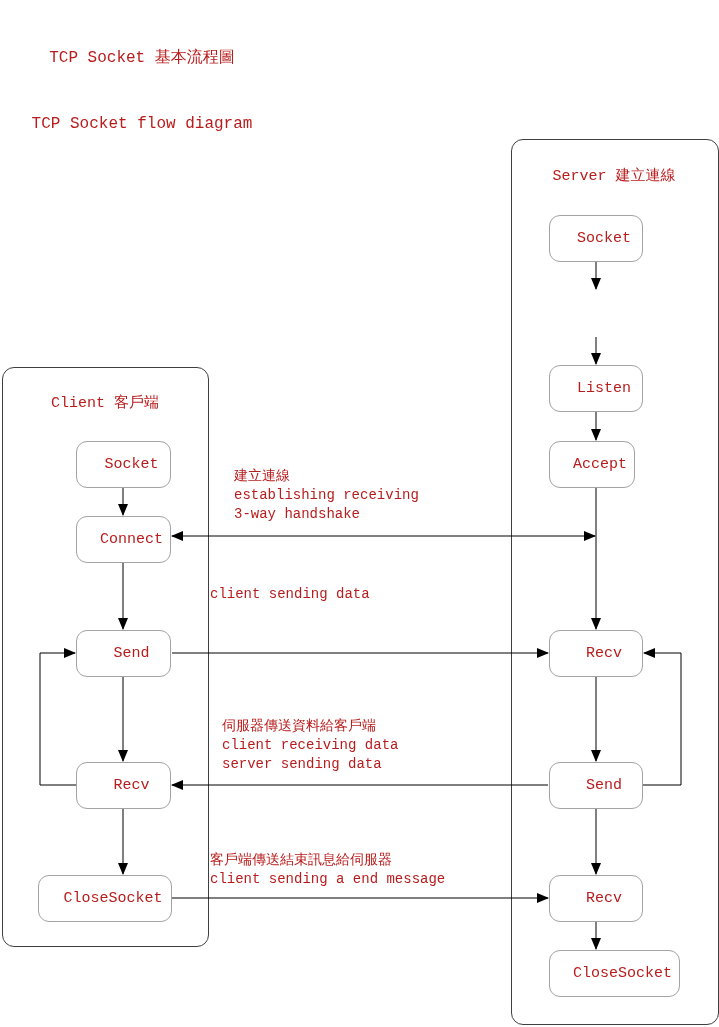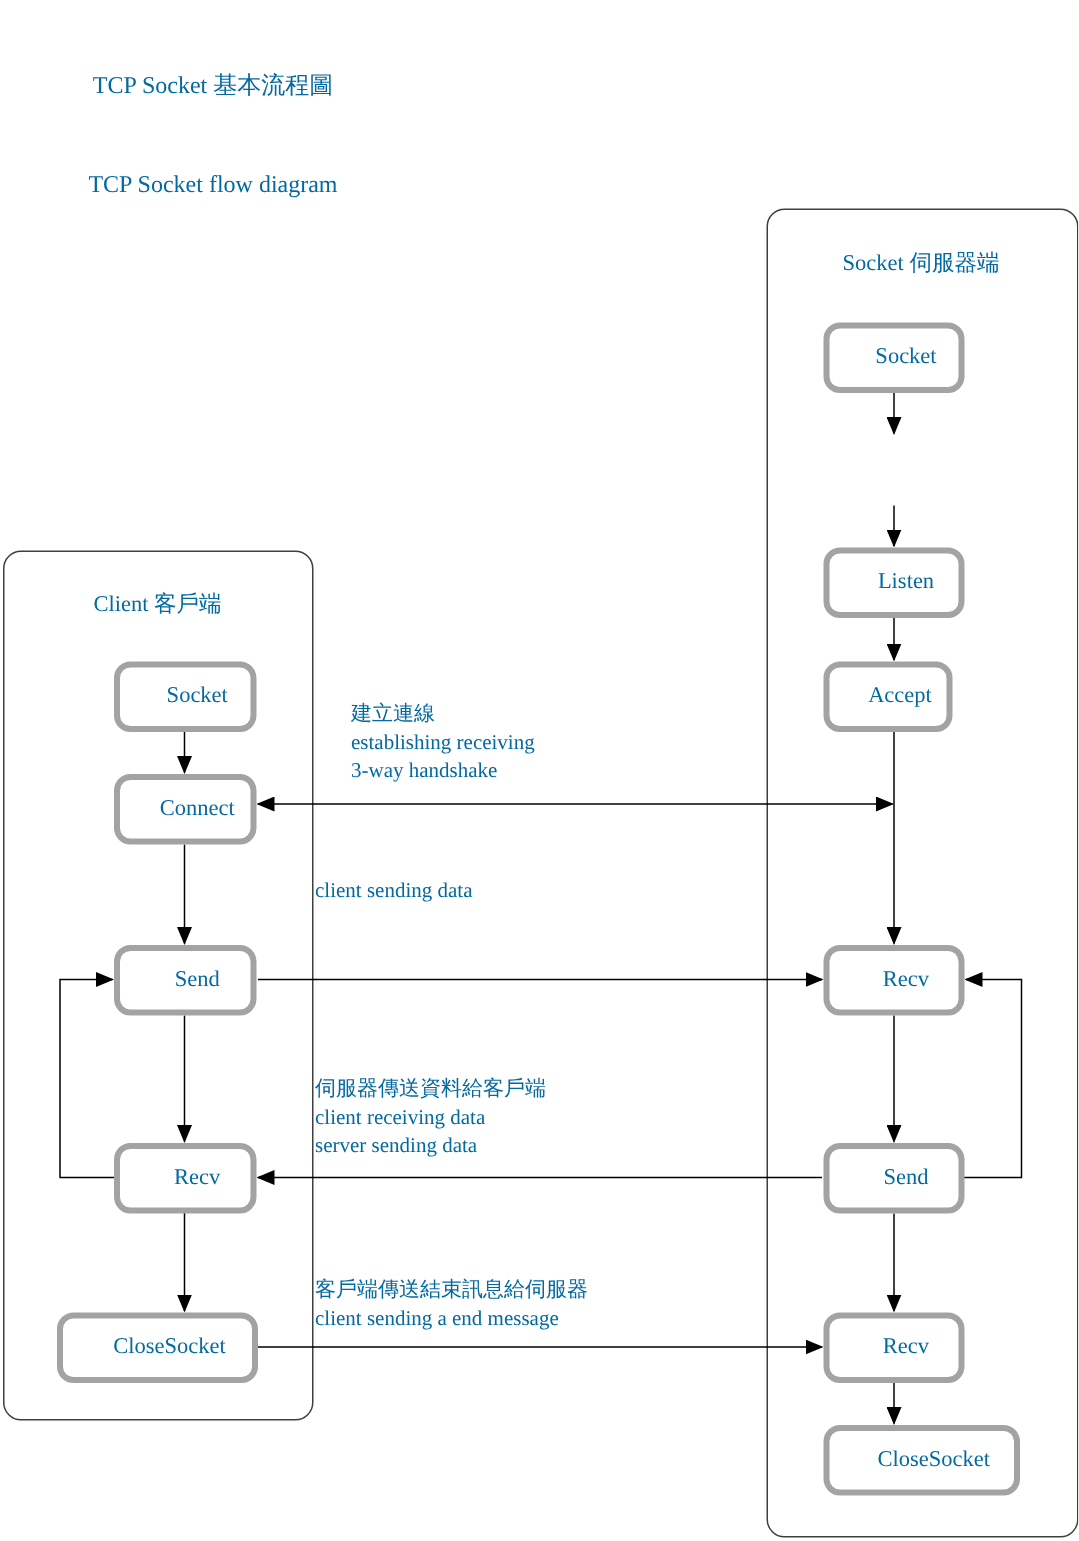--- a/index.html
+++ b/index.html
@@ -1,32 +1,32 @@
 <!DOCTYPE html>
 <html><head>
 <meta charset="utf-8">
 <style>
   html,body{margin:0;padding:0;background:#fff;}
   .canvas{
     position:relative;width:719px;height:1027px;background:#fff;
-    font-family:Liberation Serif, serif;color:#0369a1;
+    font-family:Liberation Mono, monospace;color:#b91c1c;
     overflow:hidden;
   }
   .title{
     position:absolute;left:0;top:3px;width:284px;
     font-size:16px;line-height:22px;text-align:center;white-space:pre;
   }
   .group-box{
     position:absolute;border:1px solid #3f3f3f;border-radius:12px;background:#fff;
   }
   .group-label{
     position:absolute;font-size:15px;text-align:center;
   }
   .node{
-    position:absolute;border:4px solid #a3a3a3;border-radius:11px;background:#fff;
+    position:absolute;border:1px solid #a3a3a3;border-radius:11px;background:#fff;
     display:flex;align-items:center;justify-content:center;
     font-size:15px;box-sizing:border-box;padding-left:16px;
   }
   .annotation{
     position:absolute;width:300px;text-align:left;
     font-size:14px;line-height:19px;
   }
   .arrows{position:absolute;left:0;top:0;}
   .arrows line,.arrows polyline{stroke:#000;stroke-width:1;fill:none;}
 </style>
@@ -37,21 +37,21 @@
 
   <div class="title">
     <div>TCP Socket 基本流程圖</div>
     <div>TCP Socket flow diagram</div>
   </div>
 
   <div class="group-box" style="left:2px;top:367px;width:205px;height:578px;"></div>
   <div class="group-box" style="left:511px;top:139px;width:206px;height:884px;"></div>
 
   <div class="group-label" style="left:5px;top:393px;width:200px;">Client 客戶端</div>
-  <div class="group-label" style="left:514px;top:166px;width:200px;">Socket 伺服器端</div>
+  <div class="group-label" style="left:514px;top:166px;width:200px;">Server 建立連線</div>
 
   <svg class="arrows" width="719" height="1027" viewBox="0 0 719 1027">
     <defs>
       <marker id="arr" markerUnits="userSpaceOnUse" markerWidth="12" markerHeight="10" refX="11" refY="5" orient="auto-start-reverse">
         <path d="M0,0 L12,5 L0,10 z" fill="#000"></path>
       </marker>
     </defs>
 
     <line x1="123" y1="488" x2="123" y2="515" marker-end="url(#arr)"></line>
     <line x1="123" y1="563" x2="123" y2="629" marker-end="url(#arr)"></line>
@@ -92,21 +92,21 @@
   <div class="annotation" style="left:234px;top:467px;">
     <div>建立連線</div>
     <div>establishing receiving</div>
     <div>3-way handshake</div>
   </div>
 
   <div class="annotation" style="left:210px;top:585px;">
     <div>client sending data</div>
   </div>
 
-  <div class="annotation" style="left:210px;top:717px;">
+  <div class="annotation" style="left:222px;top:717px;">
     <div>伺服器傳送資料給客戶端</div>
     <div>client receiving data</div>
     <div>server sending data</div>
   </div>
 
   <div class="annotation" style="left:210px;top:851px;">
     <div>客戶端傳送結束訊息給伺服器</div>
     <div>client sending a end message</div>
   </div>
 

